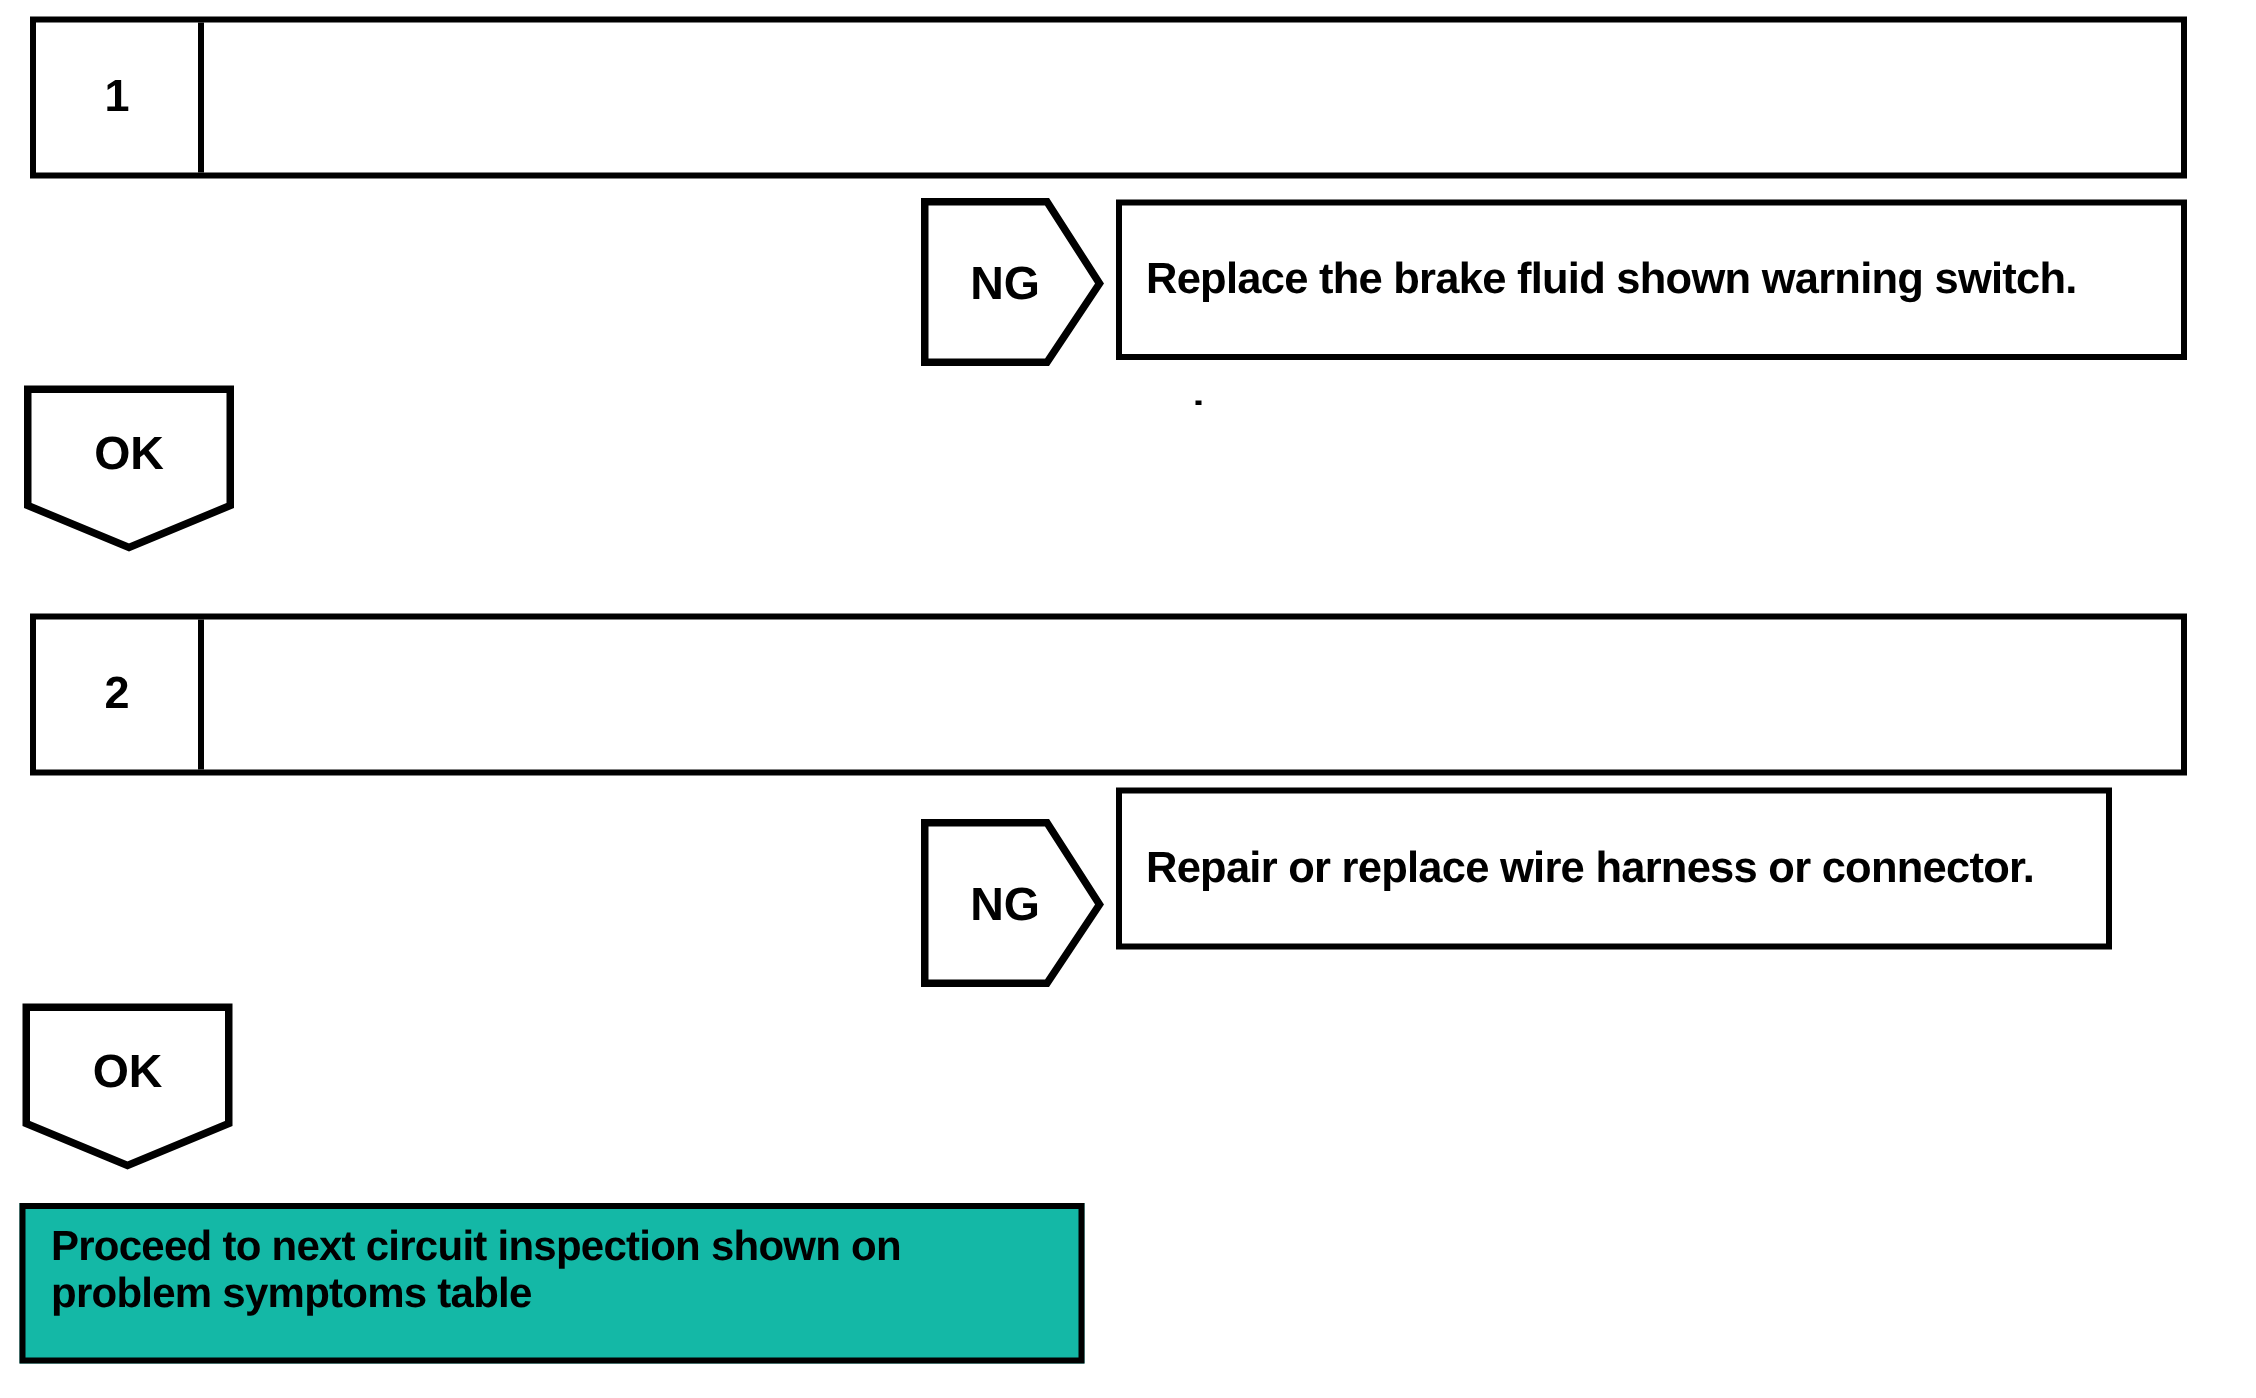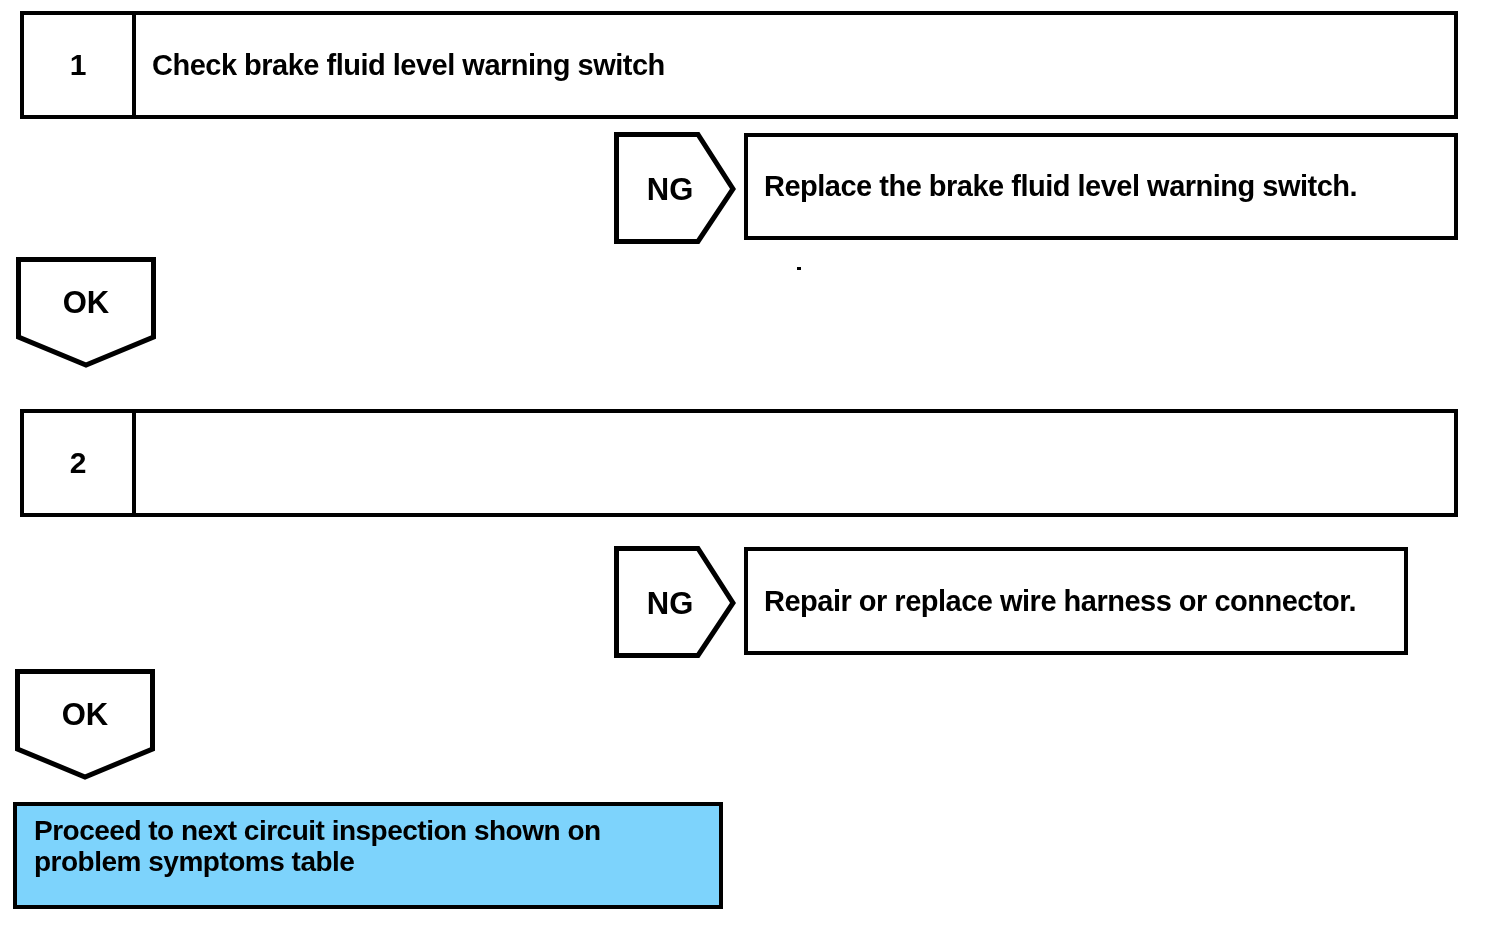--- a/index.html
+++ b/index.html
@@ -68,68 +68,67 @@
     font-family: "Liberation Sans", "DejaVu Sans", sans-serif;
     font-weight: bold;
     font-size: 31px;
     fill: #000000;
     text-anchor: middle;
     dominant-baseline: central;
   }
   .final-box {
     position: absolute;
     border: 4px solid #000;
-    background: #7dd3fc;
+    background: #14b8a6;
     box-sizing: border-box;
     padding: 9px 28px 0 17px;
     font-size: 28px;
     line-height: 31px;
     letter-spacing: -0.5px;
   }
   .speck {
     position: absolute;
     background: #000;
   }
 </style>
 </head>
 <body>
 
 <div id="canvas">
 
   <div class="step-box" style="left:20px; top:11px; width:1438px; height:108px;">
     <div class="num-cell">1</div>
-    <div class="step-text">Check brake fluid level warning switch</div>
   </div>
 
   <svg class="pent" style="left:614px; top:132px;" width="122" height="112" viewBox="0 0 122 112">
     <polygon points="2.5,2.5 84,2.5 119,57 84,109.5 2.5,109.5"></polygon>
     <text x="56" y="57">NG</text>
   </svg>
 
   <div class="result-box" style="left:744px; top:133px; width:714px; height:107px;">
-    <span>Replace the brake fluid level warning switch.</span>
+    <span>Replace the brake fluid shown warning switch.</span>
   </div>
 
   <svg class="pent" style="left:16px; top:257px;" width="140" height="111" viewBox="0 0 140 111">
     <polygon points="2.5,2.5 137.5,2.5 137.5,80 70,108 2.5,80"></polygon>
     <text x="70" y="45">OK</text>
   </svg>
 
   <div class="speck" style="left:797px; top:267px; width:4px; height:3px;"></div>
 
   <div class="step-box" style="left:20px; top:409px; width:1438px; height:108px;">
     <div class="num-cell">2</div>
   </div>
 
   <svg class="pent" style="left:614px; top:546px;" width="122" height="112" viewBox="0 0 122 112">
     <polygon points="2.5,2.5 84,2.5 119,57 84,109.5 2.5,109.5"></polygon>
     <text x="56" y="57">NG</text>
   </svg>
 
-  <div class="result-box" style="left:744px; top:547px; width:664px; height:108px;">
+  <div class="result-box" style="left:744px; top:525px; width:664px; height:108px;">
     <span>Repair or replace wire harness or connector.</span>
   </div>
 
   <svg class="pent" style="left:15px; top:669px;" width="140" height="111" viewBox="0 0 140 111">
     <polygon points="2.5,2.5 137.5,2.5 137.5,80 70,108 2.5,80"></polygon>
     <text x="70" y="45">OK</text>
   </svg>
 
   <div class="final-box" style="left:13px; top:802px; width:710px; height:107px;">
     <span>Proceed to next circuit inspection shown on problem symptoms table</span>

